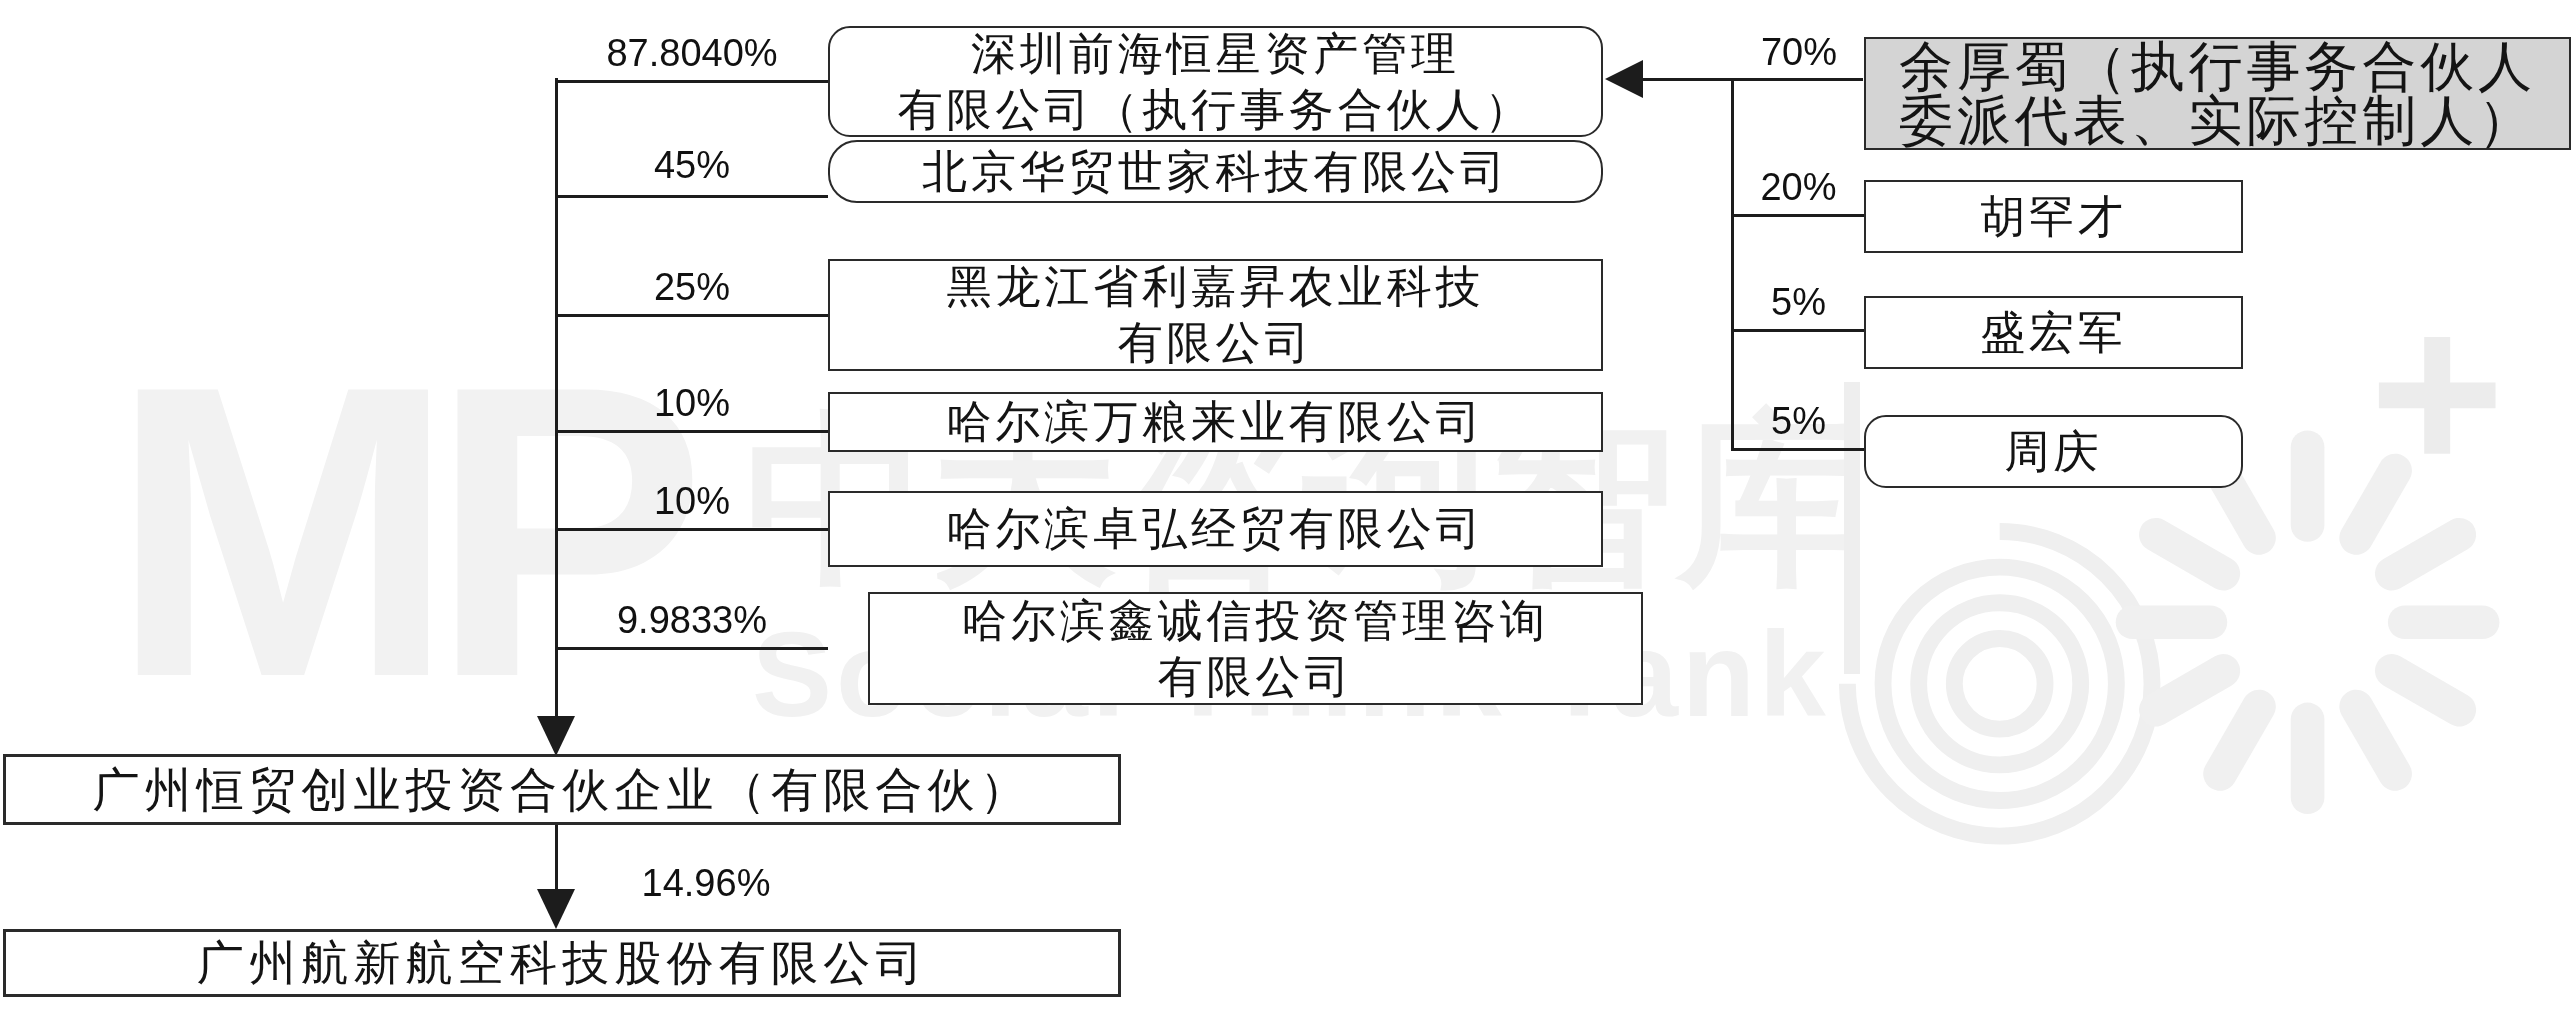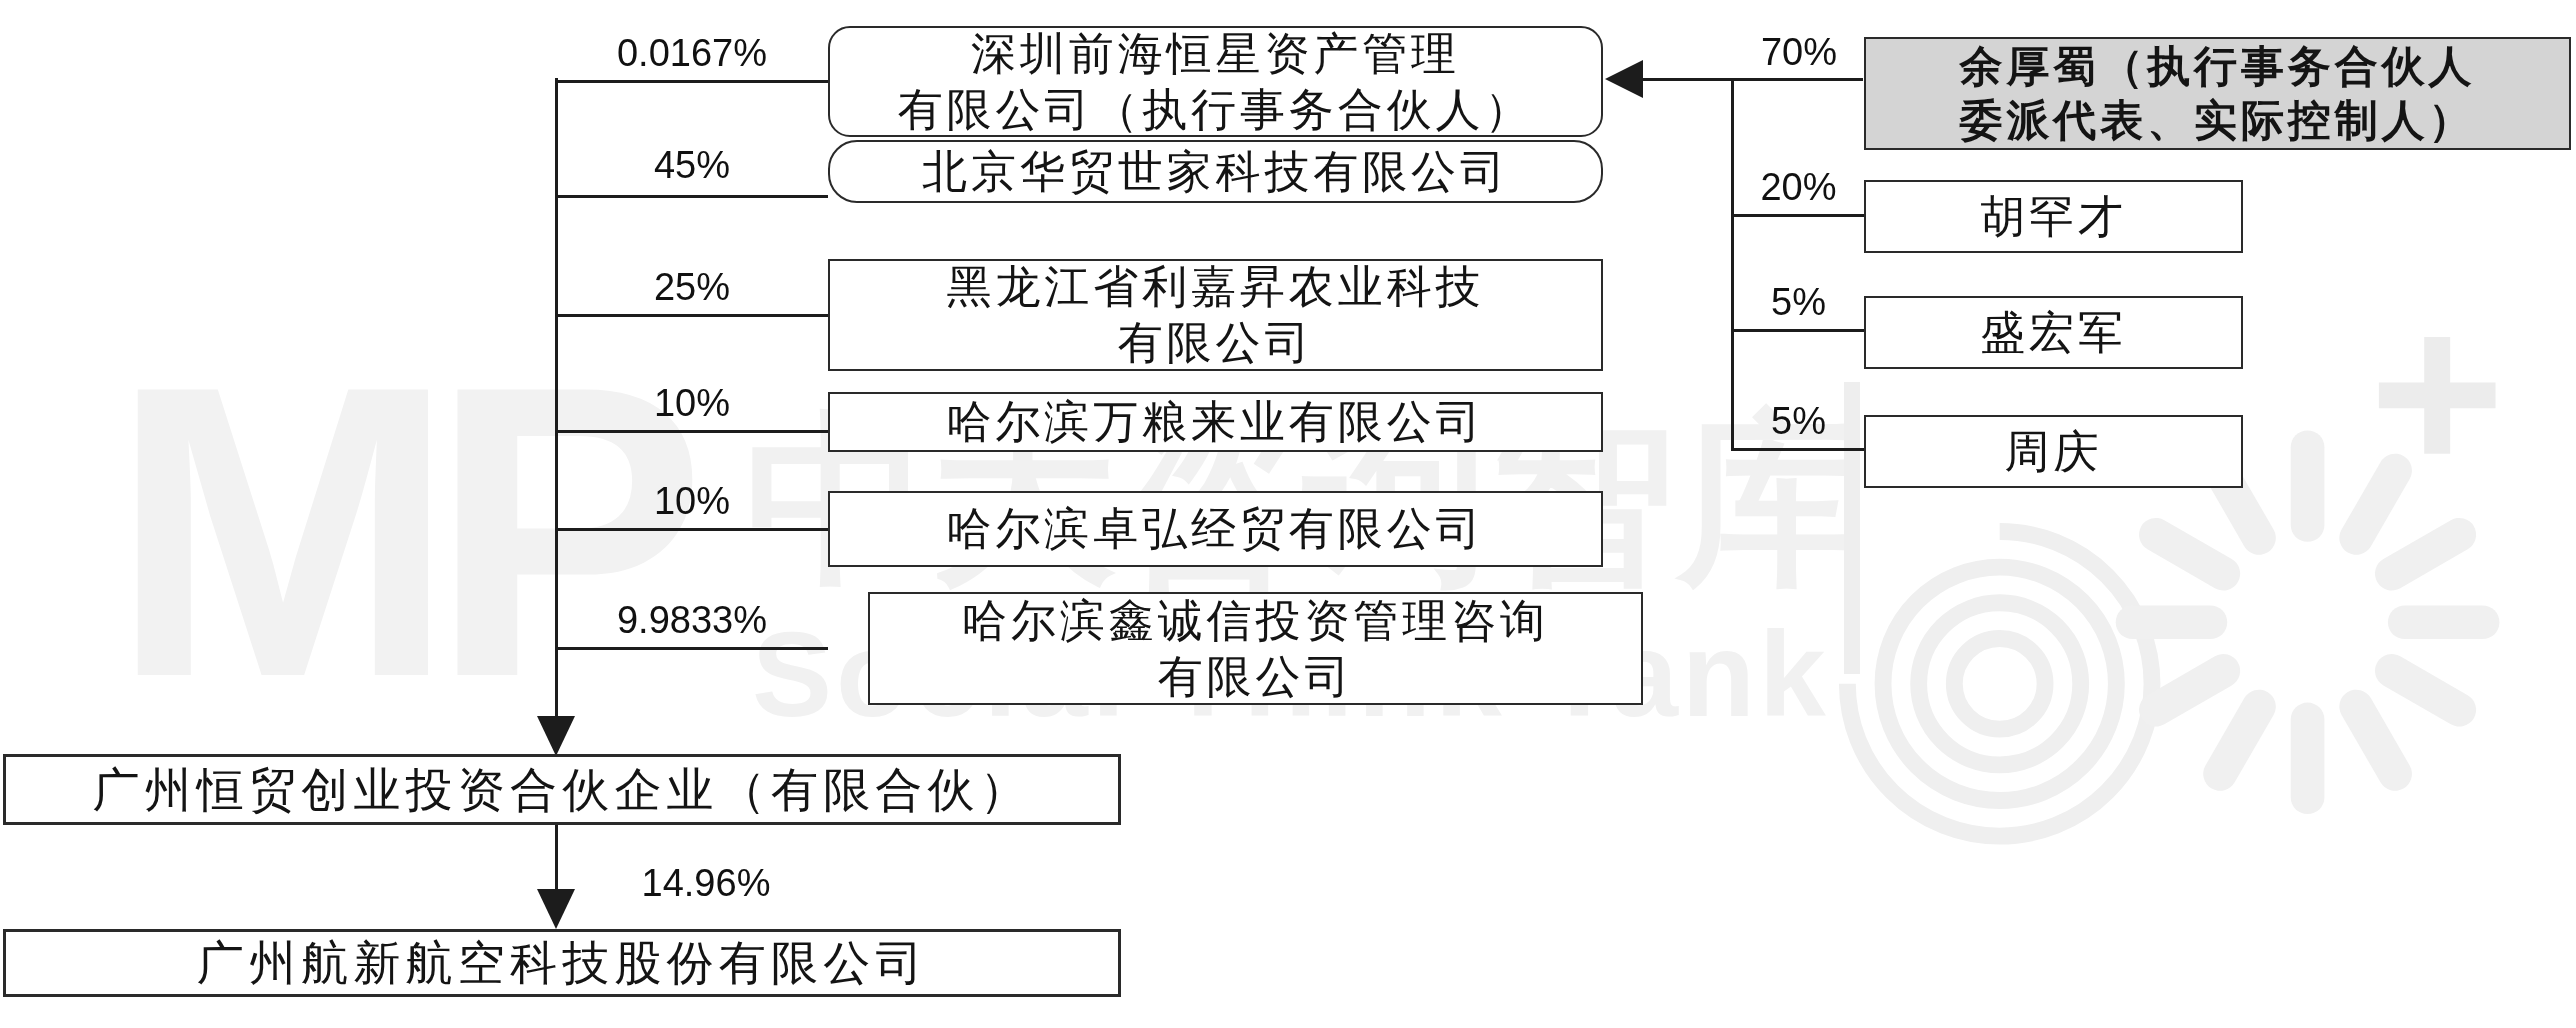--- a/index.html
+++ b/index.html
@@ -34,21 +34,21 @@
   
   .box{
     position:absolute;
     border:2.6px solid #2a2a2a;
     background:#ffffff;
     display:flex;flex-direction:column;align-items:center;justify-content:center;
     text-align:center;
     font-size:45px;line-height:56px;letter-spacing:3.9px;
     box-sizing:border-box;
   }
-  .box.gray{background:#d4d4d4;font-size:43px;line-height:54px;font-weight:bold;}
+  .box.gray{background:#d4d4d4;font-size:54px;line-height:54px;}
   .box.big{border-width:3.2px;font-size:47px;line-height:56px;letter-spacing:5.2px;}
   
   .h-line,.v-line{position:absolute;background:#1c1c1c;}
   .h-line{height:2.6px;}
   .v-line{width:2.6px;}
   
   .arrow-down{
     position:absolute;width:0;height:0;
     border-left:19.4px solid transparent;border-right:19.4px solid transparent;
     border-top:40px solid #1c1c1c;
@@ -111,21 +111,21 @@
 
   <div class="v-line" style="left:555px;top:78px;height:639px;"></div>
   <div class="h-line" style="left:556px;top:80px;width:272px;"></div>
   <div class="h-line" style="left:556px;top:195px;width:272px;"></div>
   <div class="h-line" style="left:556px;top:314px;width:272px;"></div>
   <div class="h-line" style="left:556px;top:430px;width:272px;"></div>
   <div class="h-line" style="left:556px;top:528px;width:272px;"></div>
   <div class="h-line" style="left:556px;top:647px;width:272px;"></div>
   <div class="arrow-down" style="left:537px;top:716px;"></div>
 
-  <div class="pct" style="left:556px;top:32px;width:272px;">0.0167%</div>
+  <div class="pct" style="left:556px;top:32px;width:272px;">87.8040%</div>
   <div class="pct" style="left:556px;top:144px;width:272px;">45%</div>
   <div class="pct" style="left:556px;top:266px;width:272px;">25%</div>
   <div class="pct" style="left:556px;top:382px;width:272px;">10%</div>
   <div class="pct" style="left:556px;top:480px;width:272px;">10%</div>
   <div class="pct" style="left:556px;top:599px;width:272px;">9.9833%</div>
 
   <div class="box" style="left:828px;top:26px;width:775px;height:111px;border-radius:22px;">
     <div>深圳前海恒星资产管理</div>
     <div>有限公司（执行事务合伙人）</div>
   </div>
@@ -162,21 +162,21 @@
   <div class="box gray" style="left:1864px;top:37px;width:707px;height:113px;">
     <div>余厚蜀（执行事务合伙人</div>
     <div>委派代表、实际控制人）</div>
   </div>
   <div class="box" style="left:1864px;top:180px;width:379px;height:73px;">
     <div>胡罕才</div>
   </div>
   <div class="box" style="left:1864px;top:296px;width:379px;height:73px;">
     <div>盛宏军</div>
   </div>
-  <div class="box" style="left:1864px;top:415px;width:379px;height:73px;">
+  <div class="box" style="left:1864px;top:415px;width:379px;height:73px;border-radius:22px;">
     <div>周庆</div>
   </div>
 
   <div class="box big" style="left:3.2px;top:754px;width:1118px;height:71px;">
     <div>广州恒贸创业投资合伙企业（有限合伙）</div>
   </div>
 
   <div class="v-line" style="left:555px;top:825px;height:66px;"></div>
   <div class="arrow-down" style="left:537px;top:889px;"></div>
   <div class="pct" style="left:570px;top:862px;width:272px;">14.96%</div>

